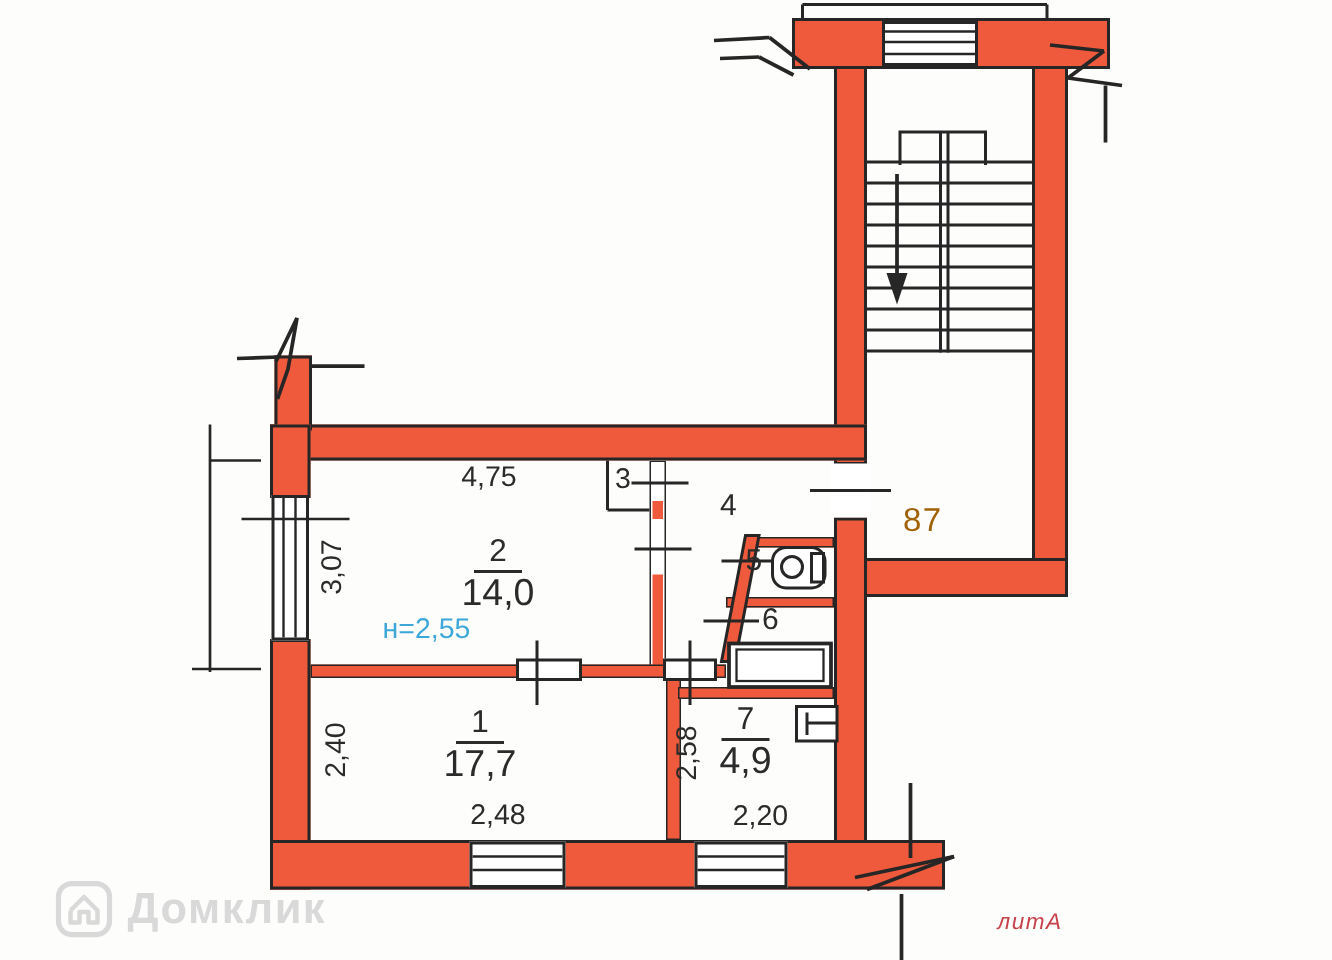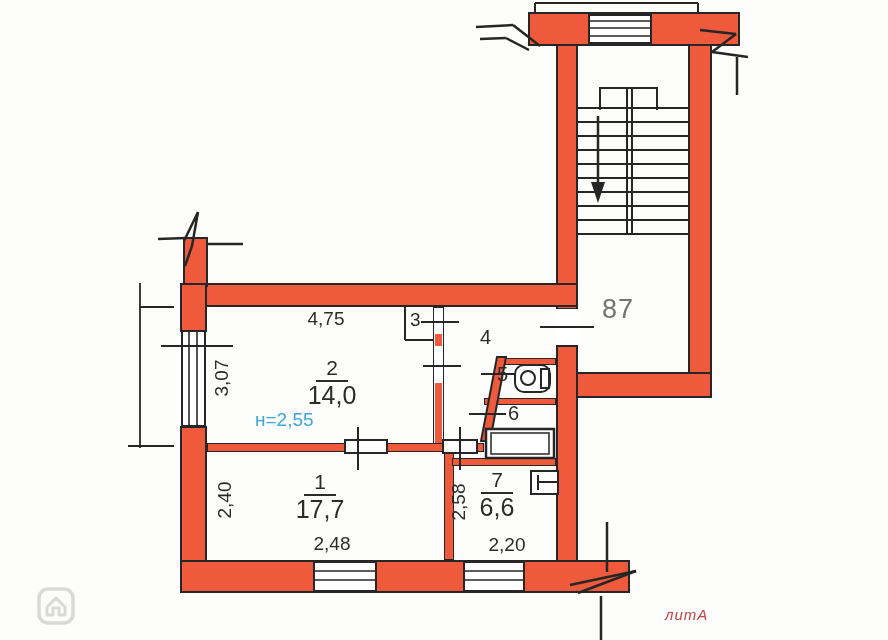--- a/index.html
+++ b/index.html
@@ -16,21 +16,21 @@
   .studred{position:absolute;background:#ef5a3c;}
   svg.overlay{position:absolute;left:0;top:0;z-index:6;}
   .lbl{position:absolute;color:#2b2b2b;font-size:19px;z-index:8;white-space:nowrap;}
   .ctr{text-align:center;}
   .vdim{transform:rotate(-90deg);transform-origin:center;}
   .room-lbl{position:absolute;display:flex;flex-direction:column;align-items:center;z-index:8;color:#2b2b2b;}
   .room-lbl .num{font-size:21px;line-height:22px;border-bottom:2px solid #2b2b2b;padding:0 10px 1px 10px;}
   .room-lbl .area{font-size:25px;line-height:22px;padding-top:2px;}
   .small-num{font-size:19px;}
   .blue{color:#3ea7da;font-size:19px;margin-left:12px;}
-  .apt-num{color:#737373;font-size:27px;letter-spacing:1px;}
+  .apt-num{color:#a16207;font-size:22px;letter-spacing:1px;margin-top:40px;}
   .litera{color:#c84049;font-size:15px;font-style:italic;letter-spacing:1px;}
   .watermark{position:absolute;left:36px;top:586px;display:flex;align-items:center;gap:9px;z-index:9;opacity:.85;}
   .watermark .wm-text{color:#d3d3d3;font-size:29px;font-weight:600;letter-spacing:1px;}
   .z2{z-index:2}.z3{z-index:3}.z4{z-index:4}.z5{z-index:5}
 </style>
 </head>
 <body>
 
 <div id="canvas">
 
@@ -193,28 +193,29 @@
 
   <div class="room-lbl" style="left:291px;top:471px;width:58px;">
     <span class="num">1</span>
     <span class="area">17,7</span>
   </div>
   <div class="lbl ctr vdim" style="left:195px;top:489px;width:60px;">2,40</div>
   <div class="lbl ctr" style="left:303px;top:533px;width:58px;">2,48</div>
 
   <div class="room-lbl" style="left:472px;top:469px;width:50px;">
     <span class="num small-num">7</span>
-    <span class="area small-num">6,6</span>
+    <span class="area small-num">4,9</span>
   </div>
   <div class="lbl ctr vdim" style="left:429px;top:491px;width:60px;">2,58</div>
   <div class="lbl ctr" style="left:479px;top:534px;width:56px;">2,20</div>
 
   <div class="lbl apt-num" style="left:602px;top:294px;">87</div>
   <div class="lbl litera" style="left:665px;top:606px;">литА</div>
 
   <div class="watermark">
     <svg width="40" height="40" viewBox="0 0 40 40">
       <rect x="3" y="3" width="34" height="34" rx="9" fill="none" stroke="#d3d3d3" stroke-width="3.5"></rect>
       <polyline points="11,21 20,12 29,21 29,29 23,29 23,22 17,22 17,29 11,29 11,21" fill="none" stroke="#d3d3d3" stroke-width="3" stroke-linejoin="round"></polyline>
     </svg>
+    <span class="wm-text">Домклик</span>
   </div>
 
 </div>
 
 </body></html>

